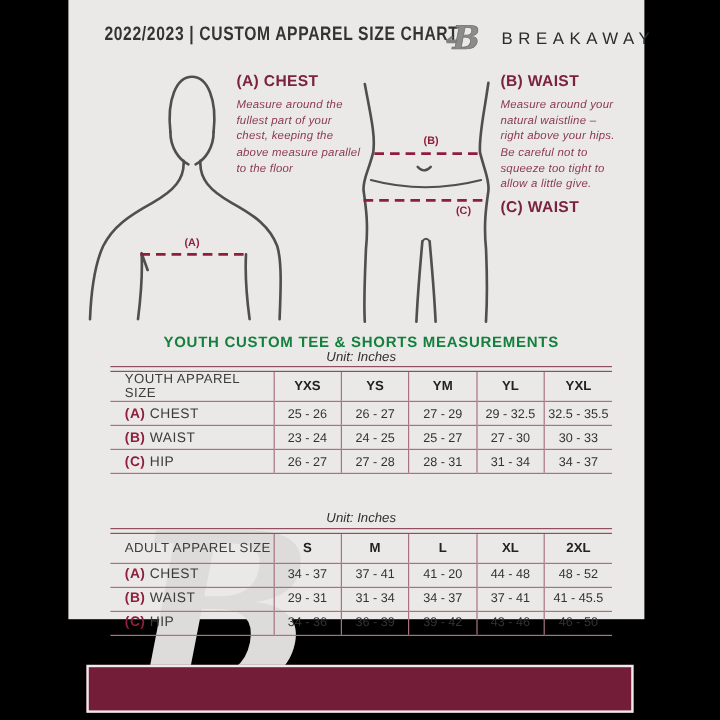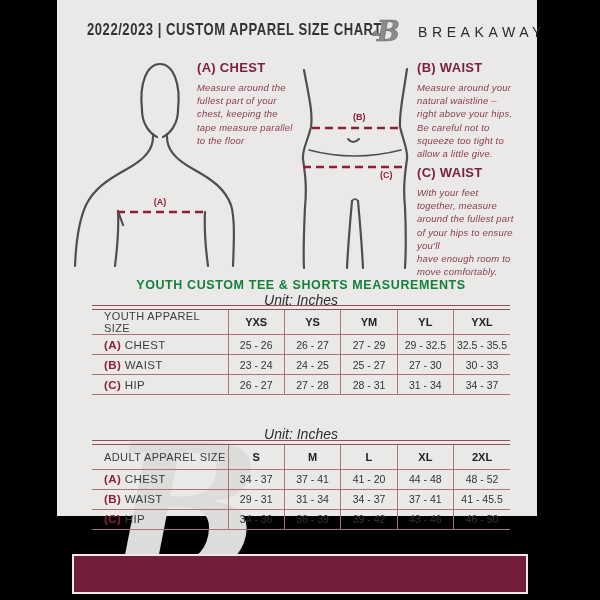--- a/index.html
+++ b/index.html
@@ -43,21 +43,21 @@
   .lab-a { left:90px;  top:197px; width:26px; text-align:center; }
   .lab-b { left:296px; top:112px; }
   .lab-c { left:323px; top:170px; }
 
   
   .tbl-title {
     left:35px; width:418px; text-align:center; font-size:12.5px; font-weight:700;
     color:#15803d; letter-spacing:.6px;
   }
   .tbl-unit {
-    left:35px; width:418px; text-align:center; font-size:14px; font-style:italic;
+    left:35px; width:418px; text-align:center; font-size:11px; font-style:italic;
     color:#2f2f2f;
   }
   .y-title { top:278px; } .y-unit { top:292px; }
   .a-title { top:412px; } .a-unit { top:426px; }
 
   
   .dbl { left:35px; width:418px; height:5px;
          border-top:1.5px solid #8e4f5e; border-bottom:1px solid #8e4f5e; }
   .y-dbl { top:305px; } .a-dbl { top:440px; }
   table { border-collapse:collapse; table-layout:fixed; width:418px; background:transparent; }
@@ -132,37 +132,30 @@
   </svg>
 
   <span class="abs fig-label lab-a">(A)</span>
   <span class="abs fig-label lab-b">(B)</span>
   <span class="abs fig-label lab-c">(C)</span>
 
   <div class="abs guide-heading h-a">(A) CHEST</div>
   <div class="abs guide-body b-a">Measure around the
 fullest part of your
 chest, keeping the
-tape measure parallel
+above measure parallel
 to the floor</div>
   <div class="abs guide-heading h-b">(B) WAIST</div>
   <div class="abs guide-body b-b">Measure around your
 natural waistline –
 right above your hips.
 Be careful not to
 squeeze too tight to
 allow a little give.</div>
   <div class="abs guide-heading h-c">(C) WAIST</div>
-  <div class="abs guide-body b-c">With your feet
-together, measure
-around the fullest part
-of your hips to ensure
-you’ll
-have enough room to
-move comfortably.</div>
 
   <div class="abs watermark">
     <svg width="200" height="190" viewBox="0 0 200 190">
       <text x="30" y="165" font-family="DejaVu Serif, serif" font-style="italic" font-weight="bold" font-size="180" fill="#dedcda">B</text>
     </svg>
   </div>
 
   <div class="abs tbl-title y-title z1">YOUTH CUSTOM TEE &amp; SHORTS MEASUREMENTS</div>
   <div class="abs tbl-unit y-unit z1">Unit: Inches</div>
   <div class="abs dbl y-dbl z1"></div>

